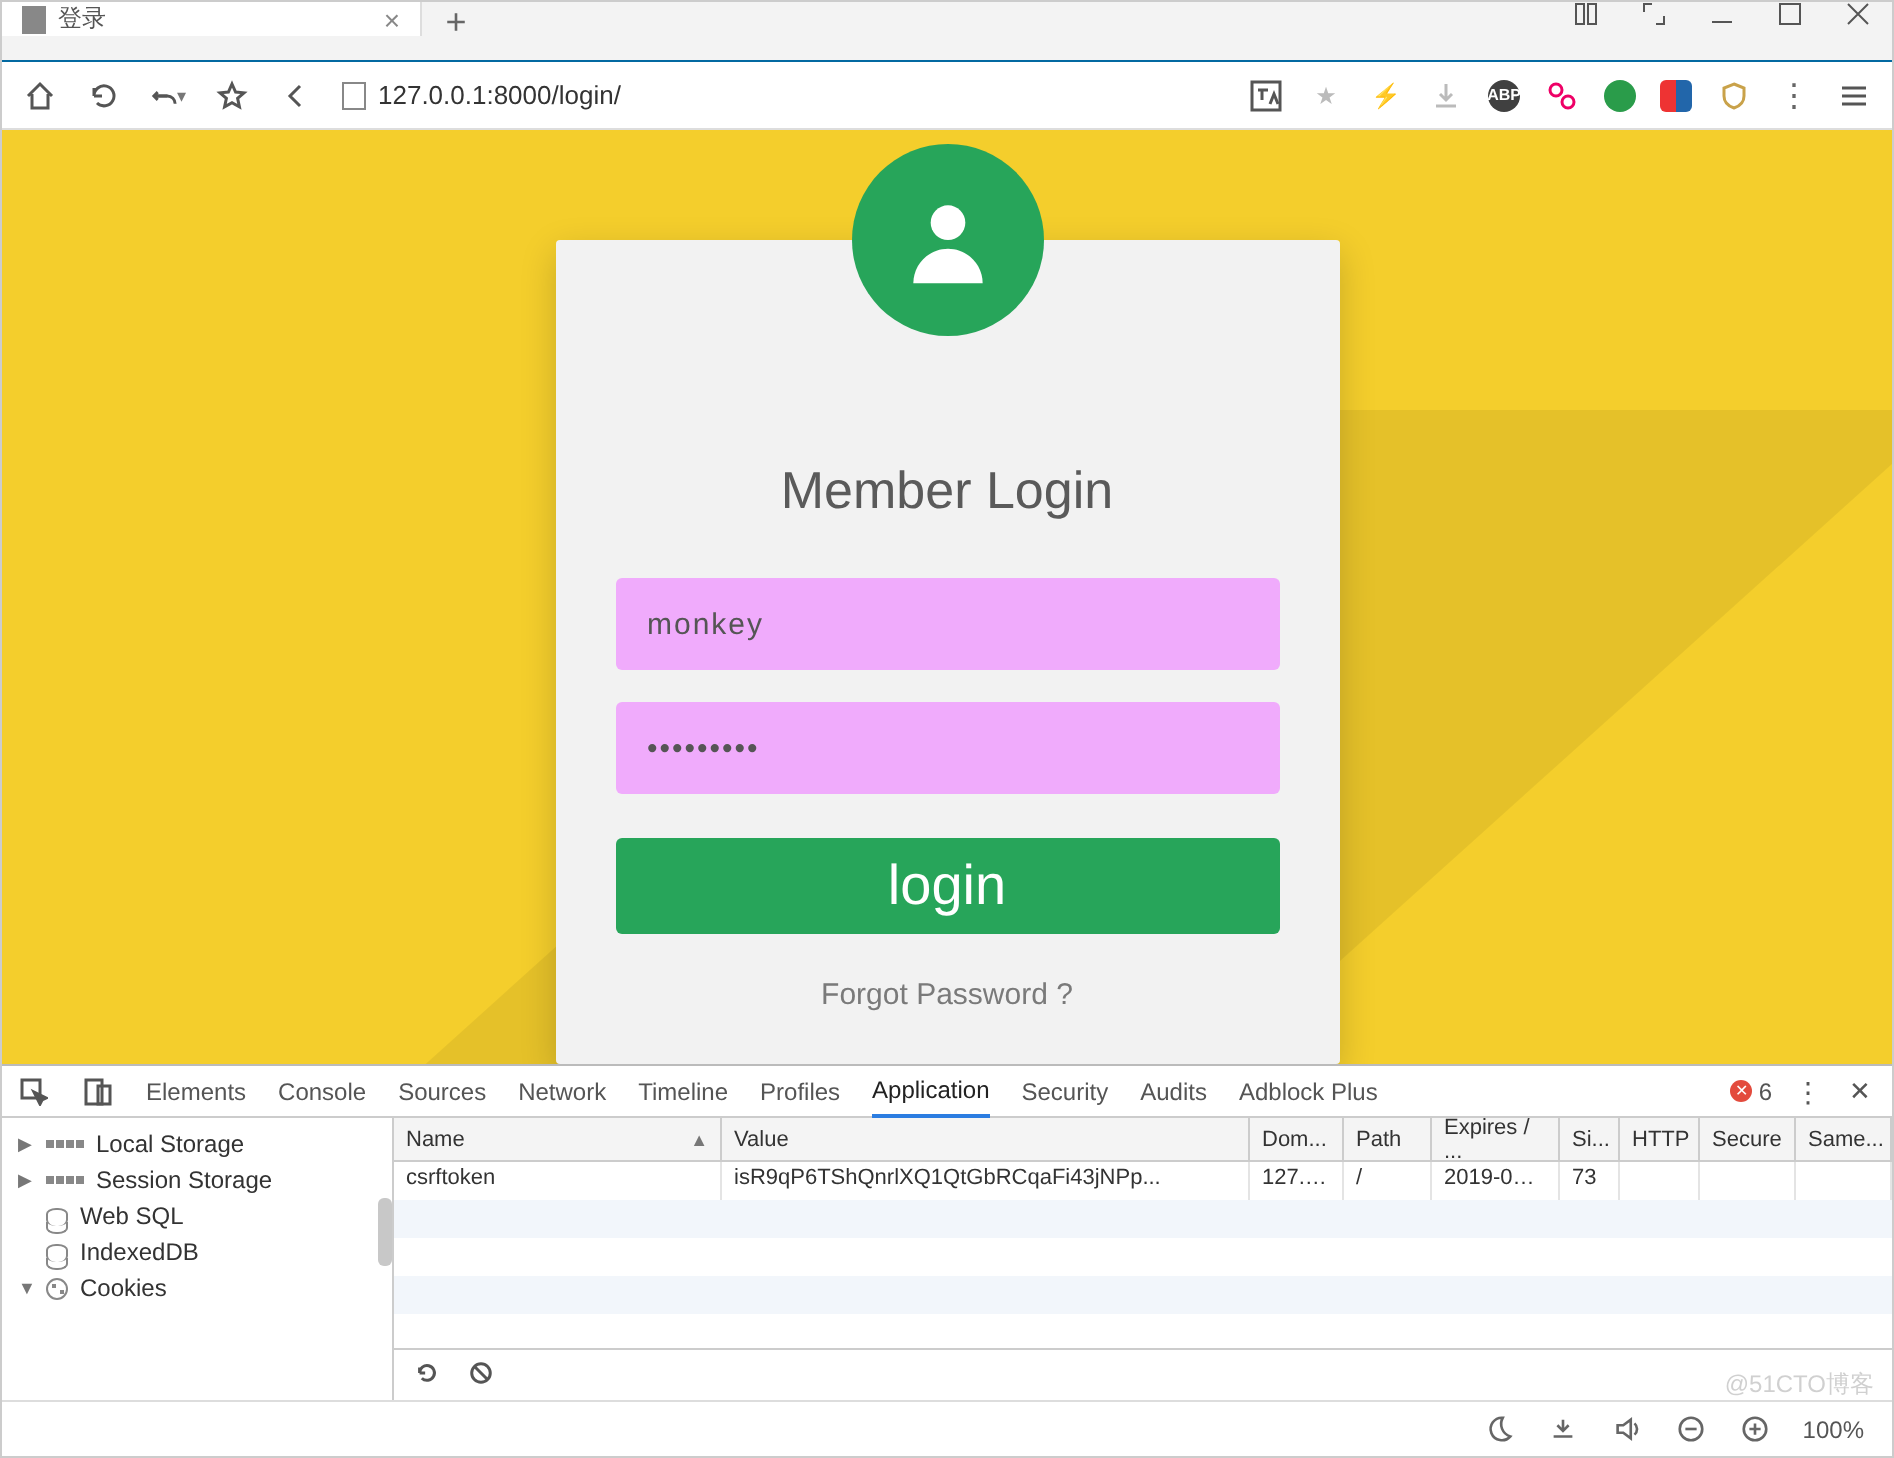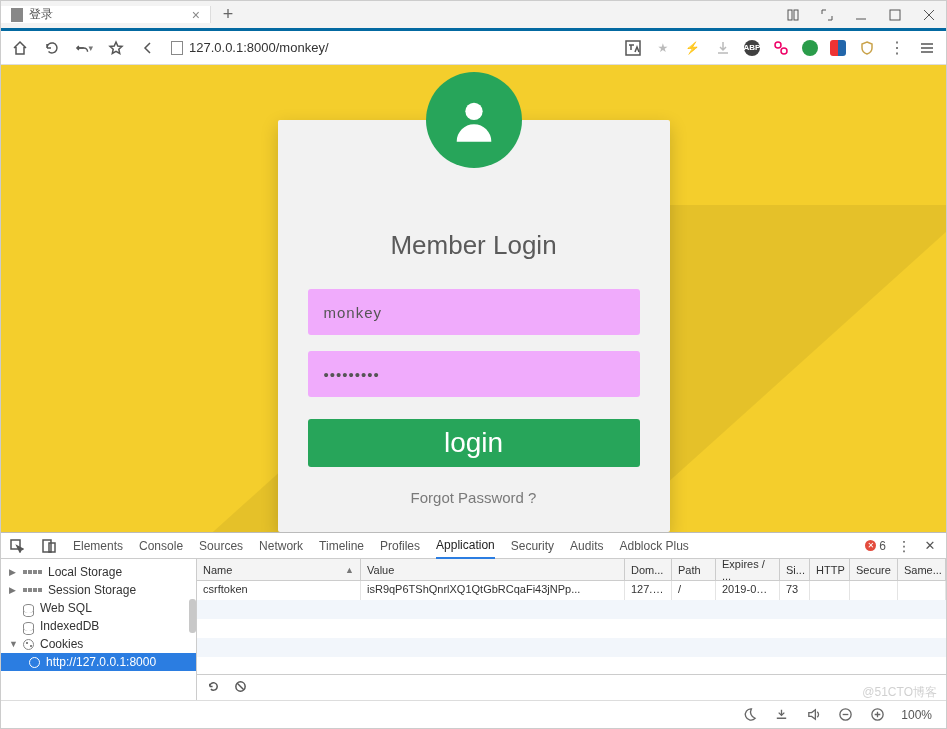--- a/index.html
+++ b/index.html
@@ -1,18 +1,18 @@
 <!DOCTYPE html>
 <html><head>
 <meta charset="utf-8">
 <style>
 *{box-sizing:border-box;margin:0;padding:0;font-family:"Segoe UI",Arial,sans-serif}
 body{width:947px;height:729px;background:#fff;display:flex;flex-direction:column;overflow:hidden;font-size:12px;border:1px solid #ccc}
 
-.titlebar{height:30px;background:#f3f3f3;display:flex;align-items:center;border-bottom:3px solid #0369a1}
+.titlebar{height:30px;background:#f3f3f3;display:flex;align-items:flex-start;border-bottom:1px solid #0369a1}
 .tab{display:flex;align-items:center;gap:6px;padding:0 10px;width:210px;background:#fff;border-right:1px solid #ddd;font-size:12px;color:#555;position:relative}
 .tab .file-icon{width:12px;height:14px;background:#888}
 .tab .close{margin-left:auto;color:#888;cursor:pointer;font-size:14px;line-height:1}
 .newtab{width:34px;display:flex;align-items:center;justify-content:center;color:#666;font-size:18px;cursor:pointer}
 .winbtns{margin-left:auto;display:flex}
 .winbtn{width:34px;display:flex;align-items:center;justify-content:center;color:#555}
 .winbtn svg{width:12px;height:12px}
 
 .addrbar{height:34px;background:#fff;display:flex;align-items:center;gap:14px;padding:0 10px;border-bottom:1px solid #ddd;color:#555}
 .addrbar .ib{width:18px;height:18px;display:flex;align-items:center;justify-content:center;cursor:pointer}
@@ -133,21 +133,21 @@
         <path d="M8 2l1.8 4 4.2.4-3.2 2.8.9 4.2L8 11.3 4.3 13.4l.9-4.2L2 6.4l4.2-.4z"></path>
       </svg>
     </div>
   <div class="ib">
       <svg viewBox="0 0 16 16">
         <path d="M10 3L5 8l5 5"></path>
       </svg>
     </div>
   <div class="urlfield">
     <span class="page-icon"></span>
-    <span>127.0.0.1:8000/monkey/</span>
+    <span>127.0.0.1:8000/login/</span>
   </div>
   <div class="ext-icons">
     <div class="ib">
         <svg viewBox="0 0 16 16">
           <rect x="1" y="1" width="14" height="14"></rect>
           <path d="M4 5h5M6 5v5M10 12l2-5 2 5"></path>
         </svg>
       </div>
     <div class="ib" style="color:#bbb">★</div>
     <div class="ib" style="color:#bbb">⚡</div>
@@ -263,24 +263,20 @@
           <span>IndexedDB</span>
         </div>
       <div class="sbrow">
           <span class="tw">▼</span>
           <span style="width:11px;height:11px;border:1px solid #888;border-radius:50%;position:relative">
             <span style="position:absolute;width:2px;height:2px;background:#888;left:2px;top:2px"></span>
             <span style="position:absolute;width:2px;height:2px;background:#888;left:6px;top:5px"></span>
           </span>
           <span>Cookies</span>
         </div>
-      <div class="sbrow indent active">
-          <span class="globe"></span>
-          <span>http://127.0.0.1:8000</span>
-        </div>
       <div class="sb-scroll"></div>
     </div>
 
     <div class="tablewrap">
       <div class="gridhead">
         <div class="c-name">
             <span>Name</span>
             <span class="sort">▲</span>
           </div>
         <div class="c-val">Value</div>

